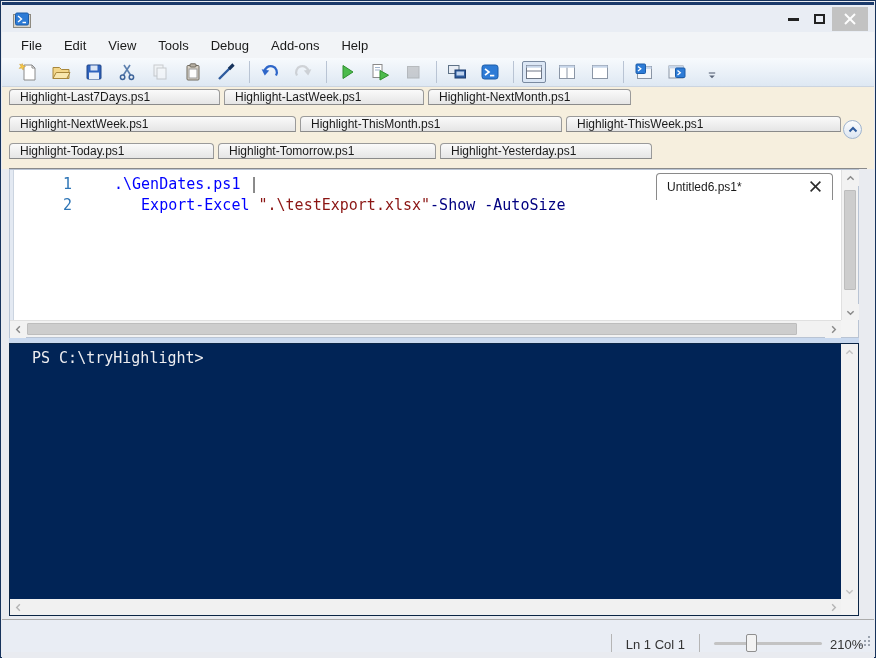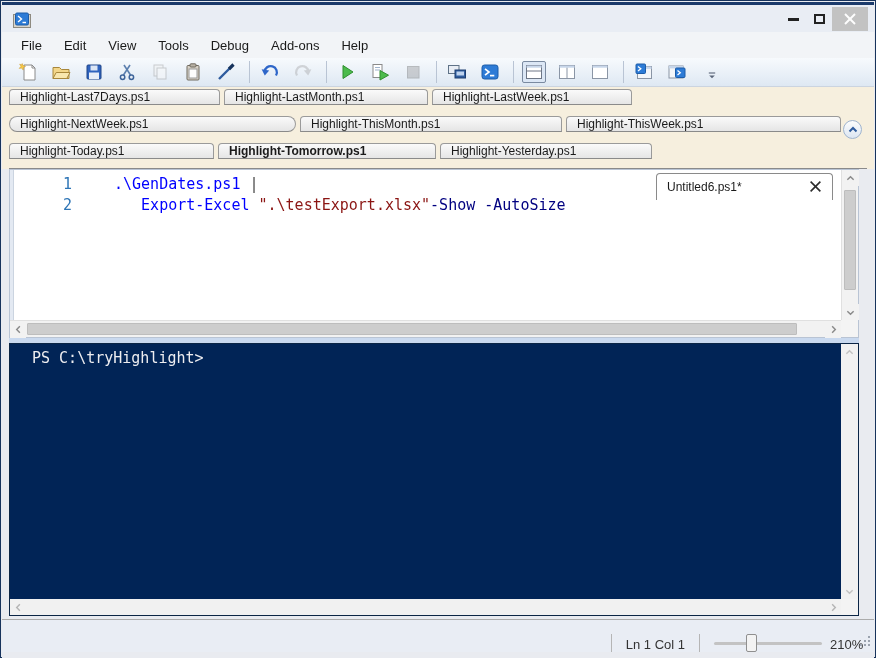--- a/index.html
+++ b/index.html
@@ -279,43 +279,43 @@
         </svg>
       </span>
     </div>
 
   <div id="tabstrip">
     <div id="tabstrip-underline"></div>
     <div class="tab-row" id="tab-row-0" style="top:2px;">
         <span class="tab" style="width: 211px;">
           <span>Highlight-Last7Days.ps1</span>
         </span>
-        <span class="tab" style="width: 204px;">
-          <span>Highlight-LastMonth.ps1</span>
-        </span>
         <span class="tab" style="width: 200px;">
           <span>Highlight-LastWeek.ps1</span>
         </span>
+        <span class="tab" style="width: 203px;">
+          <span>Highlight-NextMonth.ps1</span>
+        </span>
       </div>
     <div class="tab-row" id="tab-row-1" style="top:29px;">
-        <span class="tab" style="width: 287px; border-radius: 8px;">
+        <span class="tab" style="width: 287px;">
           <span>Highlight-NextWeek.ps1</span>
         </span>
         <span class="tab" style="width: 262px;">
           <span>Highlight-ThisMonth.ps1</span>
         </span>
         <span class="tab" style="width: 275px;">
           <span>Highlight-ThisWeek.ps1</span>
         </span>
       </div>
     <div class="tab-row" id="tab-row-2" style="top:56px;">
         <span class="tab" style="width: 205px;">
           <span>Highlight-Today.ps1</span>
         </span>
-        <span class="tab" style="width: 218px; font-weight: bold;">
+        <span class="tab" style="width: 218px;">
           <span>Highlight-Tomorrow.ps1</span>
         </span>
         <span class="tab" style="width: 212px;">
           <span>Highlight-Yesterday.ps1</span>
         </span>
         <span class="tab active" style="width: 177px; margin-top: 30px;">
           <span>Untitled6.ps1*</span>
           <span class="tab-close">
             <svg viewBox="0 0 12 12" width="13" height="13">
               <line x1="1.5" y1="1.5" x2="10.5" y2="10.5" stroke="#2b2b2b" stroke-width="1.5"></line>

